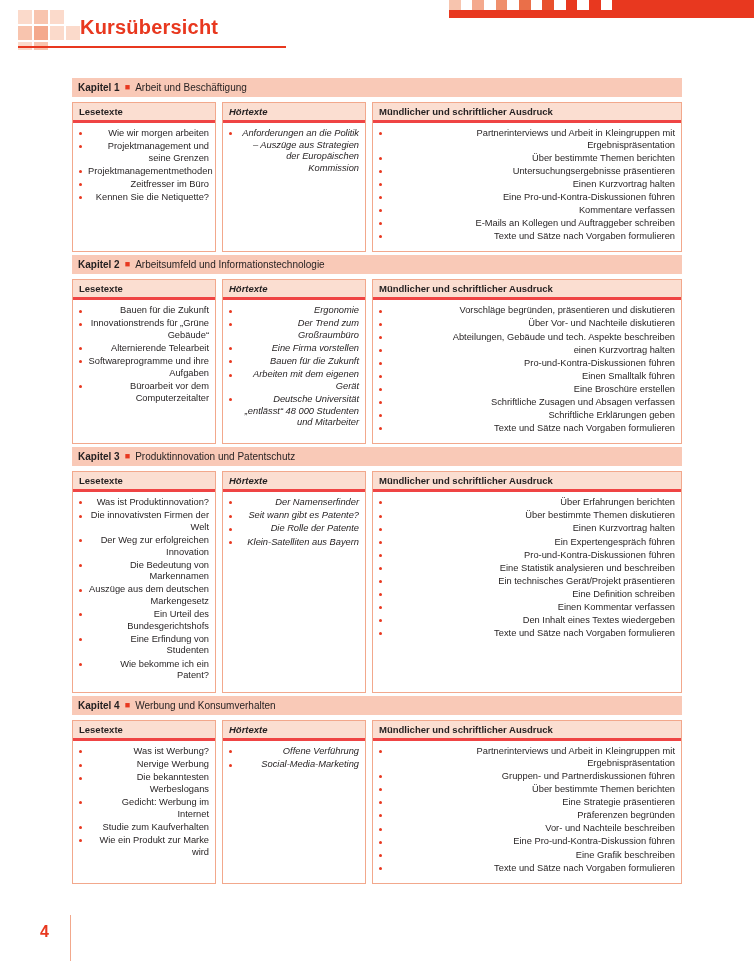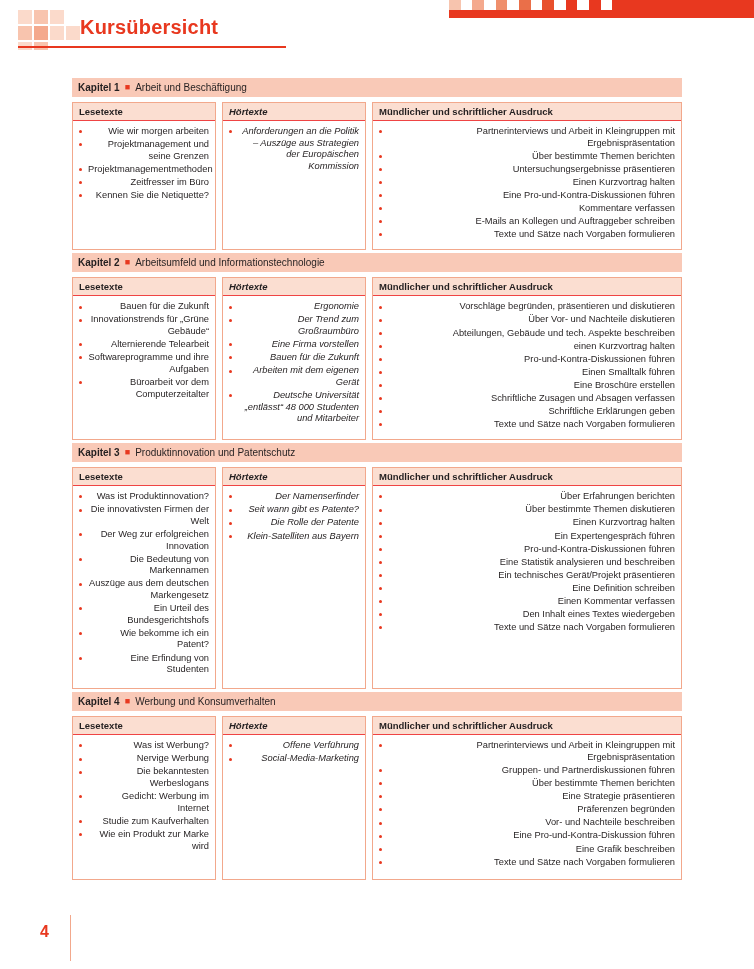--- a/index.html
+++ b/index.html
@@ -99,21 +99,21 @@
   .col-a { width: 144px; }
   .col-b { width: 144px; font-style: italic; }
   .col-c { flex: 1; }
 
   .col-head {
     background: #fbded1;
     font-size: 9.5px;
     font-weight: bold;
     color: #231f20;
     padding: 3px 6px 3px 6px;
-    border-bottom: 1px solid #ef4444;
+    border-bottom: 3px solid #ef4444;
   }
   .col-body {
     padding: 5px 6px 7px 6px;
   }
   ul.items {
     margin: 0; padding: 0; list-style: none; text-align: right;
   }
   ul.items li {
     position: relative;
     padding-left: 9px;
@@ -304,22 +304,22 @@
           <div class="col col-a">
             <div class="col-head">Lesetexte</div>
             <div class="col-body">
               <ul class="items">
                 <li>Was ist Produktinnovation?</li>
                 <li>Die innovativsten Firmen der Welt</li>
                 <li>Der Weg zur erfolgreichen Innovation</li>
                 <li>Die Bedeutung von Markennamen</li>
                 <li>Auszüge aus dem deutschen Markengesetz</li>
                 <li>Ein Urteil des Bundesgerichtshofs</li>
+                <li>Eine Erfindung von Studenten</li>
                 <li>Wie bekomme ich ein Patent?</li>
-                <li>Eine Erfindung von Studenten</li>
               </ul>
             </div>
           </div>
           <div class="col col-b">
             <div class="col-head">Hörtexte</div>
             <div class="col-body">
               <ul class="items">
                 <li>Der Namenserfinder</li>
                 <li>Seit wann gibt es Patente?</li>
                 <li>Die Rolle der Patente</li>

